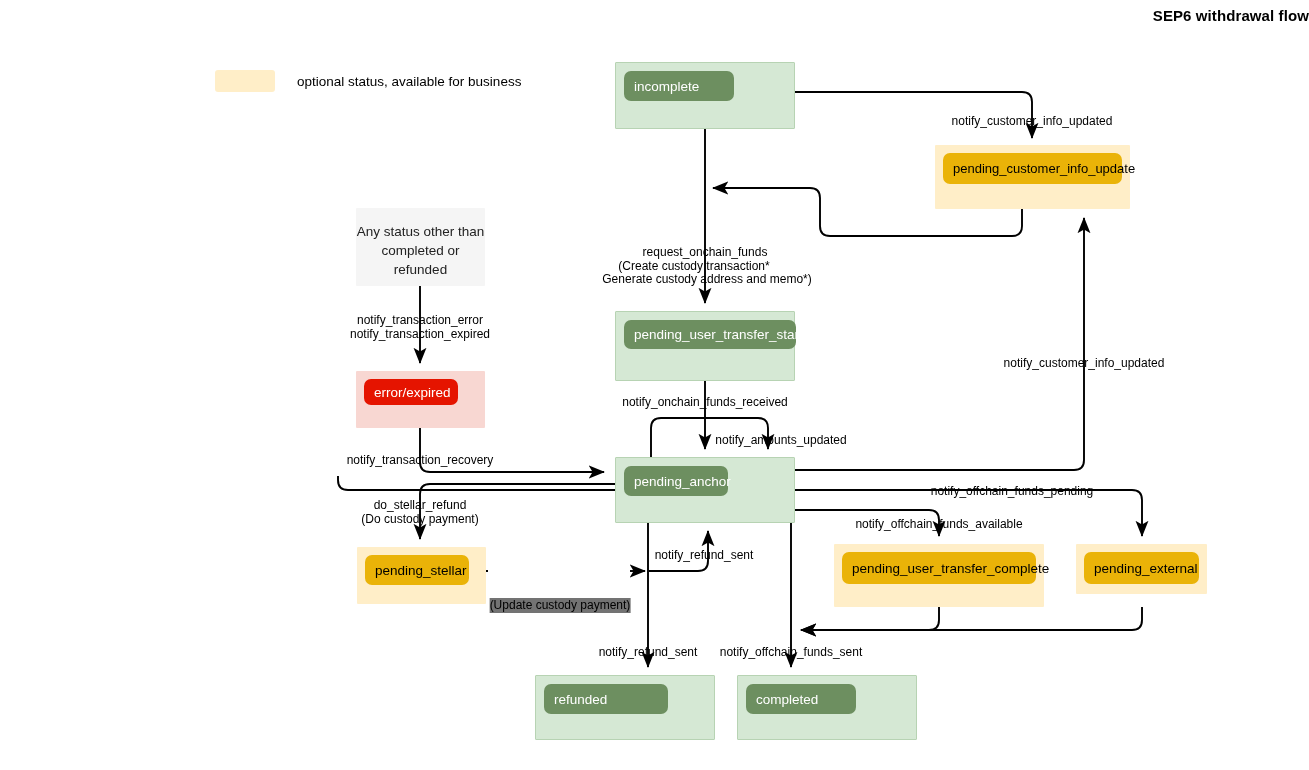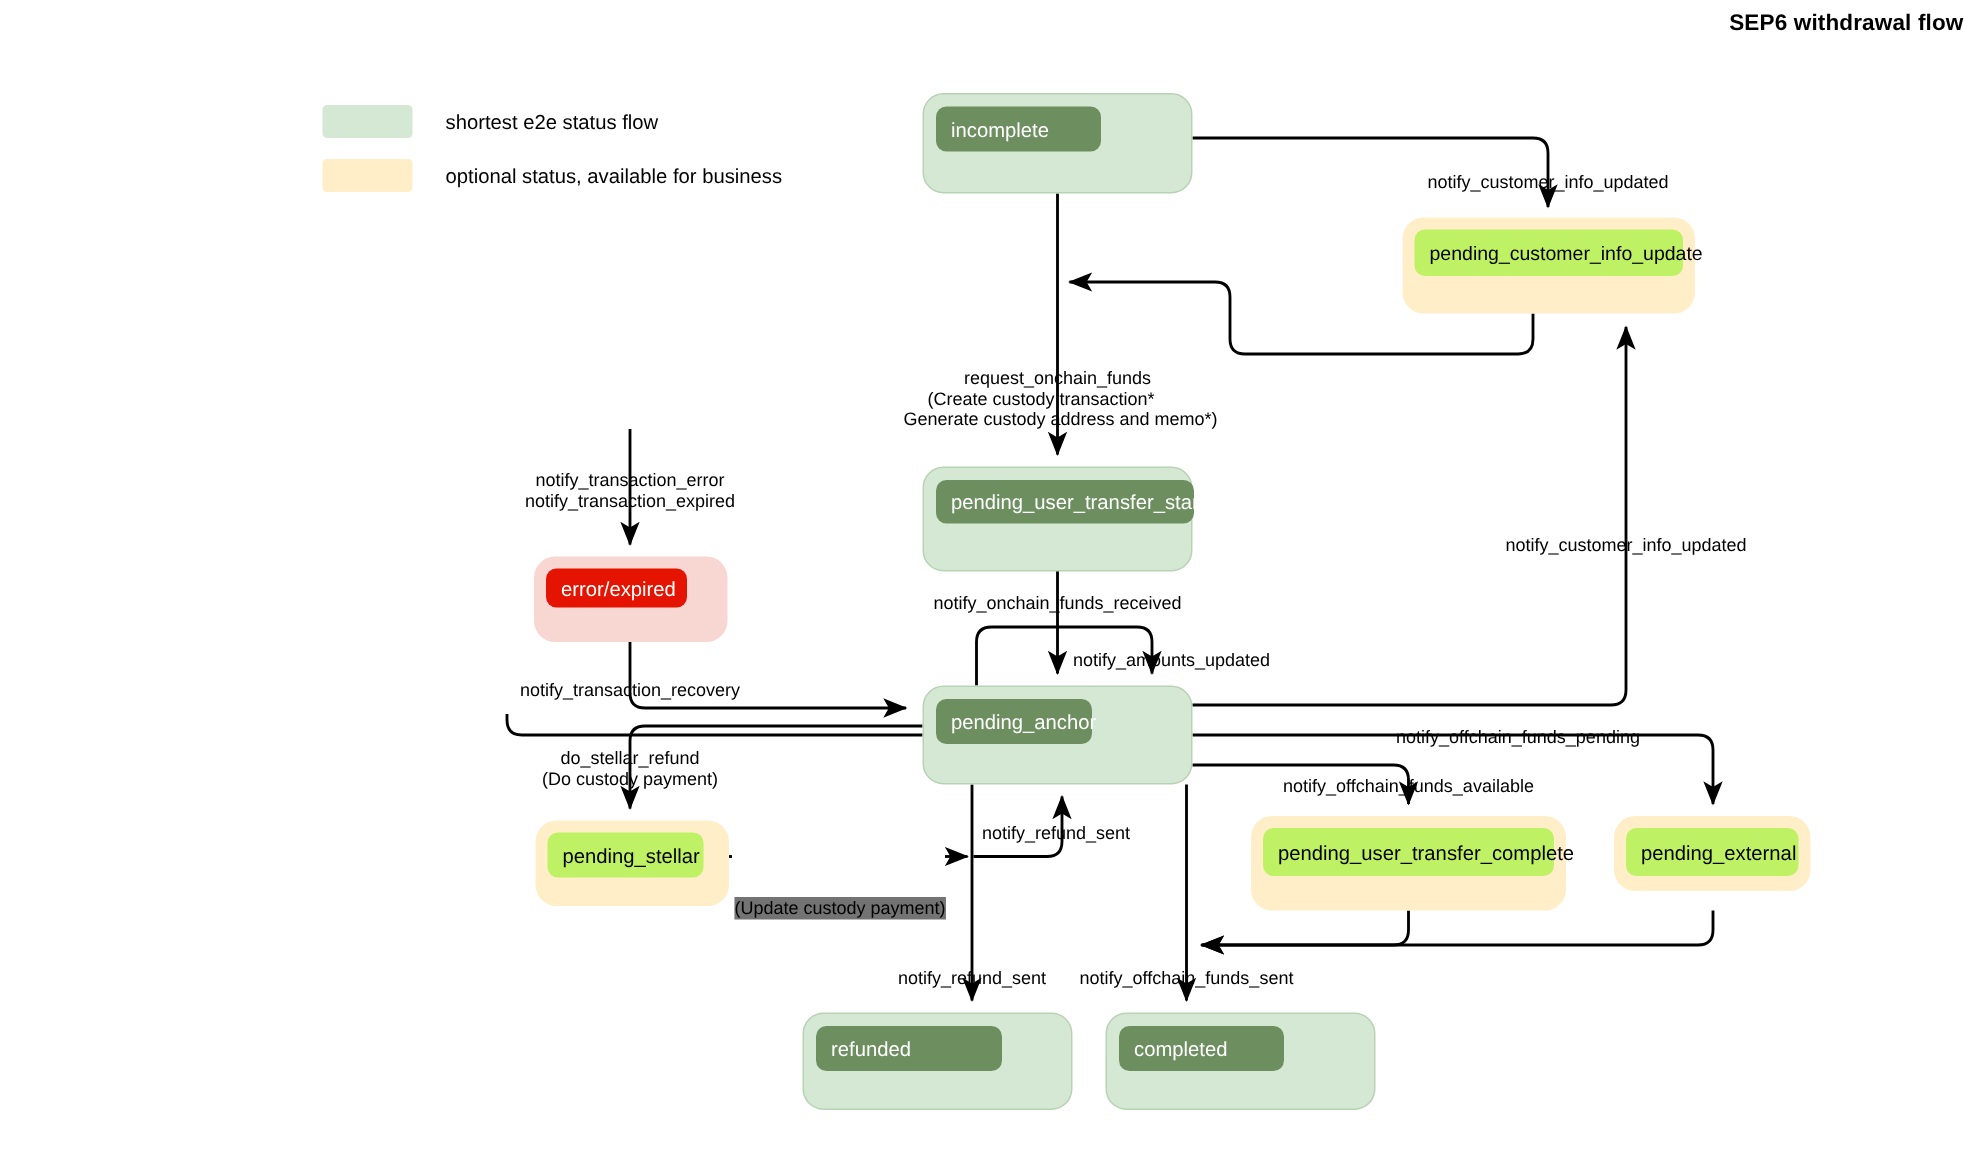--- a/index.html
+++ b/index.html
@@ -20,31 +20,31 @@
 
   
   .legend{position:absolute;left:215px;top:68px;}
   .legend-row{display:flex;align-items:center;height:26px;margin-bottom:10px;}
   .legend-swatch{width:60px;height:22px;border-radius:3px;}
   .legend-text{margin-left:22px;font-size:13.5px;white-space:nowrap;}
   .legend-note{font-size:13.5px;white-space:nowrap;margin-top:2px;}
   .fn{color:#1f7fe0;}
 
   
-  .node{position:absolute;border-radius:14px;box-sizing:border-box;text-decoration:underline;}
+  .node{position:absolute;border-radius:1px;box-sizing:border-box;text-decoration:underline;}
   .node .pill{
     position:absolute;left:8px;top:8px;border-radius:7px;
     display:flex;align-items:center;justify-content:flex-start;
     padding:0 10px;box-sizing:border-box;
     font-size:13.5px;white-space:nowrap;
   }
   .green-outer{background:#d5e8d4;border:1px solid #b7d3b3;}
   .green-pill{background:#6d8f60;color:#ffffff;}
   .cream-outer{background:#ffeec8;}
-  .orange-pill{background:#bef264;color:#000000;}
+  .orange-pill{background:#eab308;color:#000000;}
   .pink-outer{background:#f8d7d2;}
   .red-pill{background:#e51400;color:#ffffff;}
   .grey-outer{background:#f5f5f5;}
   .grey-text{
     position:absolute;left:0;top:14px;width:100%;text-align:center;
     font-size:13.5px;line-height:19px;color:#222;
   }
 
   
   .lbl{
@@ -54,24 +54,20 @@
   .lbl.c{transform:translateX(-50%);text-align:center;}
 </style>
 </head>
 <body>
 
 <div id="canvas">
 
   <div class="title">SEP6 withdrawal flow</div>
 
   <div class="legend">
-    <div class="legend-row">
-      <div class="legend-swatch" style="background:#d5e8d4"></div>
-      <div class="legend-text">shortest e2e status flow</div>
-    </div>
     <div class="legend-row">
       <div class="legend-swatch" style="background:#ffeec8"></div>
       <div class="legend-text">optional status, available for business</div>
     </div>
   </div>
 
   <svg id="wires" viewBox="0 0 1309 770">
     <defs>
       <marker id="ah" markerWidth="10" markerHeight="10" refX="8" refY="4" orient="auto" markerUnits="strokeWidth">
         <path d="M0,0.6 L8.5,4 L0,7.4 L2,4 Z" fill="#000"></path>
@@ -123,20 +119,23 @@
   </svg>
 
   <div class="node green-outer" style="left:615px;top:62px;width:180px;height:67px;">
     <div class="pill green-pill" style="width:110px;height:30px;">incomplete</div>
   </div>
 
   <div class="node cream-outer" style="left:935px;top:145px;width:195px;height:64px;">
     <div class="pill orange-pill" style="width:179px;height:31px;font-size:13px;">pending_customer_info_update</div>
   </div>
 
+  <div class="node grey-outer" style="left:356px;top:208px;width:129px;height:78px;">
+    <div class="grey-text">Any status other than completed or refunded</div>
+  </div>
 
   <div class="node green-outer" style="left:615px;top:311px;width:180px;height:70px;">
     <div class="pill green-pill" style="width:172px;height:29px;">pending_user_transfer_start</div>
   </div>
 
   <div class="node pink-outer" style="left:356px;top:371px;width:129px;height:57px;">
     <div class="pill red-pill" style="width:94px;height:26px;">error/expired</div>
   </div>
 
   <div class="node green-outer" style="left:615px;top:457px;width:180px;height:66px;">

